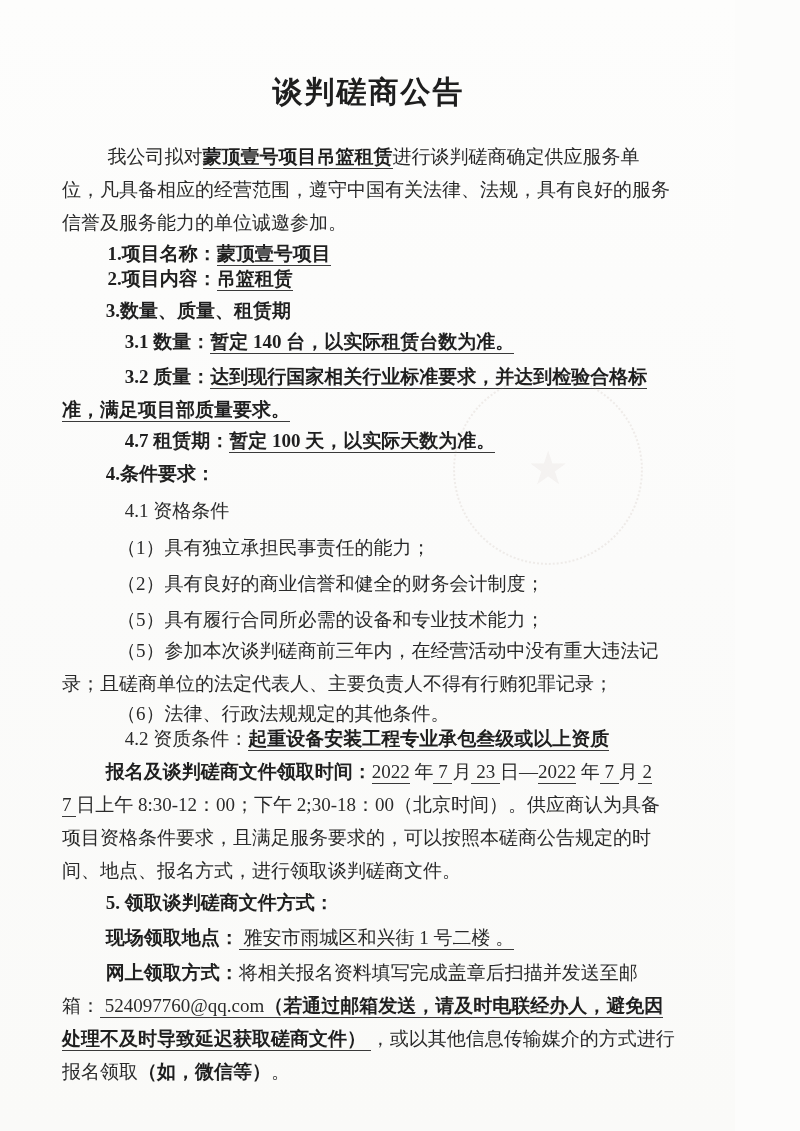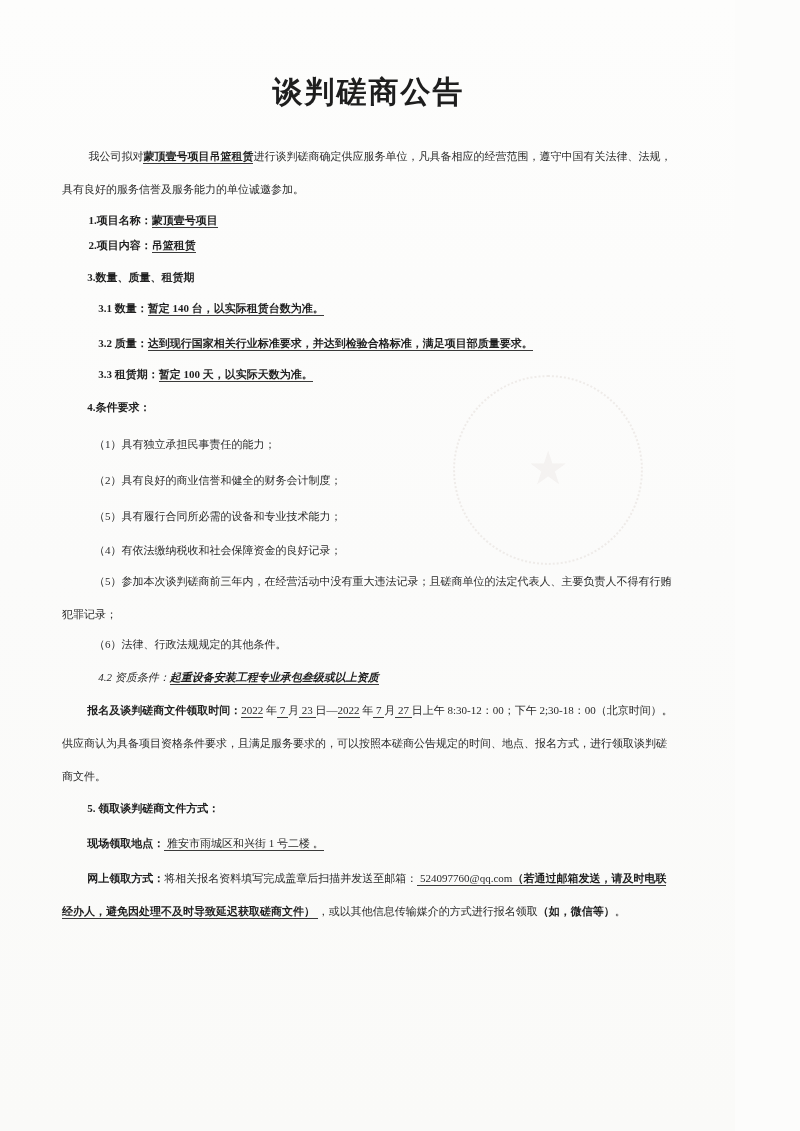--- a/index.html
+++ b/index.html
@@ -22,21 +22,21 @@
     margin:0;
     font-size:30px;
     line-height:40px;
     font-weight:bold;
     text-align:center;
     letter-spacing:2px;
     color:#1e1e1e;
   }
   .doc-body p{
     margin:0;
-    font-size:11px;
+    font-size:19px;
     line-height:33px;
     text-align:left;
     color:#2a2a2a;
     word-break:break-all;
   }
   .doc-body .b{font-weight:bold;color:#1f1f1f;}
   .doc-body .u{border-bottom:1px solid #3a3a3a;padding-bottom:1px;}
   
   #p-intro{margin-top:28px;text-indent:2.4em;}
   #p-item-1{margin-top:2px;line-height:25px;text-indent:2.4em;}
@@ -46,21 +46,21 @@
   #p-sec-3-2{margin-top:6px;text-indent:3.3em;}
   #p-sec-3-3{margin-top:2px;line-height:25px;text-indent:3.3em;}
   #p-sec-4{margin-top:8px;line-height:25px;text-indent:2.3em;}
   #p-sec-4-1{margin-top:12px;line-height:25px;text-indent:3.3em;}
   #p-cond-1{margin-top:12px;line-height:25px;text-indent:2.9em;font-family:Liberation Serif, serif;}
   #p-cond-2{margin-top:11px;line-height:25px;text-indent:2.9em;}
   #p-cond-3{margin-top:11px;line-height:25px;text-indent:2.9em;}
   #p-cond-4{margin-top:9px;line-height:25px;text-indent:2.9em;}
   #p-cond-5{margin-top:2px;text-indent:2.9em;font-family:Liberation Serif, serif;}
   #p-cond-6{margin-top:1px;line-height:25px;text-indent:2.9em;}
-  #p-sec-4-2{margin-top:8px;line-height:25px;text-indent:3.3em;font-style:italic;}
+  #p-sec-4-2{line-height:25px;text-indent:3.3em;}
   #p-signup-time{margin-top:4px;text-indent:2.3em;}
   #p-sec-5{margin-top:3px;line-height:25px;text-indent:2.3em;}
   #p-onsite{margin-top:10px;line-height:25px;text-indent:2.3em;}
   #p-online{margin-top:6px;text-indent:2.3em;}
   
   .stamp{
     position:absolute;
     left:453px;top:375px;
     width:186px;height:186px;
     border-radius:50%;
@@ -83,26 +83,26 @@
 <div class="page">
   <h1 class="doc-title">谈判磋商公告</h1>
 
   <div class="doc-body" id="doc-body">
       <p id="p-intro"><span class="">我公司拟对</span><span class="b u">蒙顶壹号项目吊篮租赁</span><span class="">进行谈判磋商确定供应服务单位，凡具备相应的经营范围，遵守中国有关法律、法规，具有良好的服务信誉及服务能力的单位诚邀参加。</span></p>
       <p id="p-item-1"><span class="b ">1.项目名称：</span><span class="b u">蒙顶壹号项目</span></p>
       <p id="p-item-2"><span class="b ">2.项目内容：</span><span class="b u">吊篮租赁</span></p>
       <p id="p-sec-3"><span class="b ">3.数量、质量、租赁期</span></p>
       <p id="p-sec-3-1"><span class="b ">3.1 数量：</span><span class="b u">暂定 140 台，以实际租赁台数为准。</span></p>
       <p id="p-sec-3-2"><span class="b ">3.2 质量：</span><span class="b u">达到现行国家相关行业标准要求，并达到检验合格标准，满足项目部质量要求。</span></p>
-      <p id="p-sec-3-3"><span class="b ">3.3 租赁期：</span><span class="b u">暂定 100 天，以实际天数为准。</span></p>
+      <p id="p-sec-3-3"><span class="b ">4.7 租赁期：</span><span class="b u">暂定 100 天，以实际天数为准。</span></p>
       <p id="p-sec-4"><span class="b ">4.条件要求：</span></p>
+      <p id="p-sec-4-1"><span class="">4.1 资格条件</span></p>
       <p id="p-cond-1"><span class="">（1）具有独立承担民事责任的能力；</span></p>
       <p id="p-cond-2"><span class="">（2）具有良好的商业信誉和健全的财务会计制度；</span></p>
       <p id="p-cond-3"><span class="">（5）具有履行合同所必需的设备和专业技术能力；</span></p>
-      <p id="p-cond-4"><span class="">（4）有依法缴纳税收和社会保障资金的良好记录；</span></p>
       <p id="p-cond-5"><span class="">（5）参加本次谈判磋商前三年内，在经营活动中没有重大违法记录；且磋商单位的法定代表人、主要负责人不得有行贿犯罪记录；</span></p>
       <p id="p-cond-6"><span class="">（6）法律、行政法规规定的其他条件。</span></p>
       <p id="p-sec-4-2"><span class="">4.2 资质条件：</span><span class="b u">起重设备安装工程专业承包叁级或以上资质</span></p>
       <p id="p-signup-time"><span class="b ">报名及谈判磋商文件领取时间：</span><span class="u">2022</span><span class=""> 年</span><span class="u">&nbsp;7&nbsp;</span><span class="">月</span><span class="u">&nbsp;23&nbsp;</span><span class="">日—</span><span class="u">2022</span><span class=""> 年</span><span class="u">&nbsp;7&nbsp;</span><span class="">月</span><span class="u">&nbsp;27&nbsp;</span><span class="">日上午 8:30-12：00；下午 2;30-18：00（北京时间）。供应商认为具备项目资格条件要求，且满足服务要求的，可以按照本磋商公告规定的时间、地点、报名方式，进行领取谈判磋商文件。</span></p>
       <p id="p-sec-5"><span class="b ">5. 领取谈判磋商文件方式：</span></p>
       <p id="p-onsite"><span class="b ">现场领取地点：</span><span class="u">&nbsp;雅安市雨城区和兴街 1 号二楼&nbsp;。</span></p>
       <p id="p-online"><span class="b ">网上领取方式：</span><span class="">将相关报名资料填写完成盖章后扫描并发送至邮箱：</span><span class="u">&nbsp;524097760@qq.com</span><span class="b u">（若通过邮箱发送，请及时电联经办人，避免因处理不及时导致延迟获取磋商文件）&nbsp;</span><span class="">，或以其他信息传输媒介的方式进行报名领取</span><span class="b ">（如，微信等）</span><span class="">。</span></p>
     </div>
 
   <div class="stamp">

